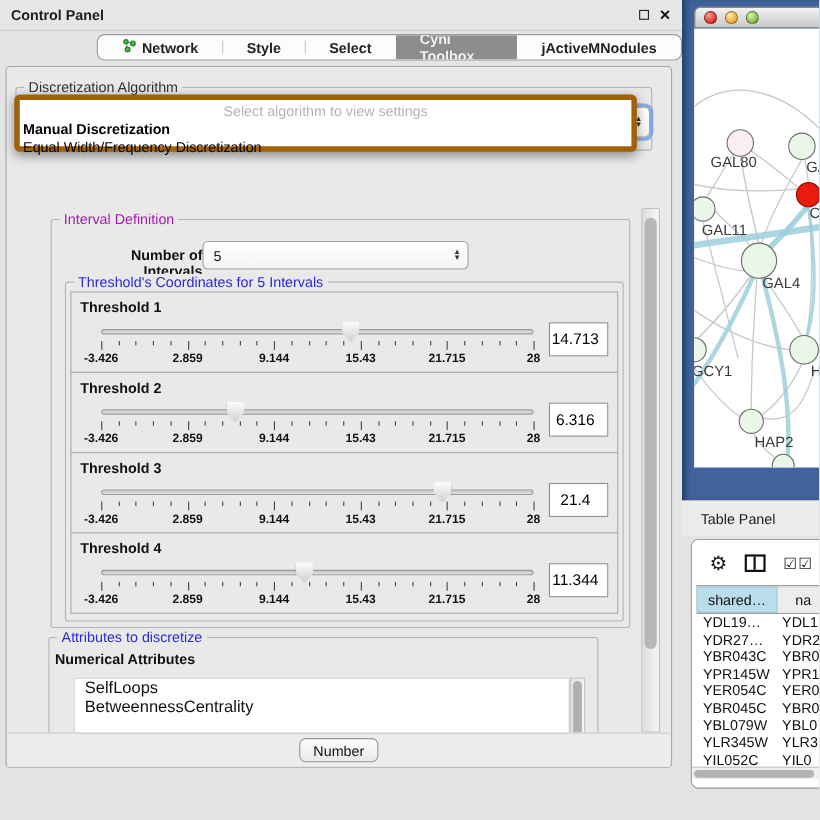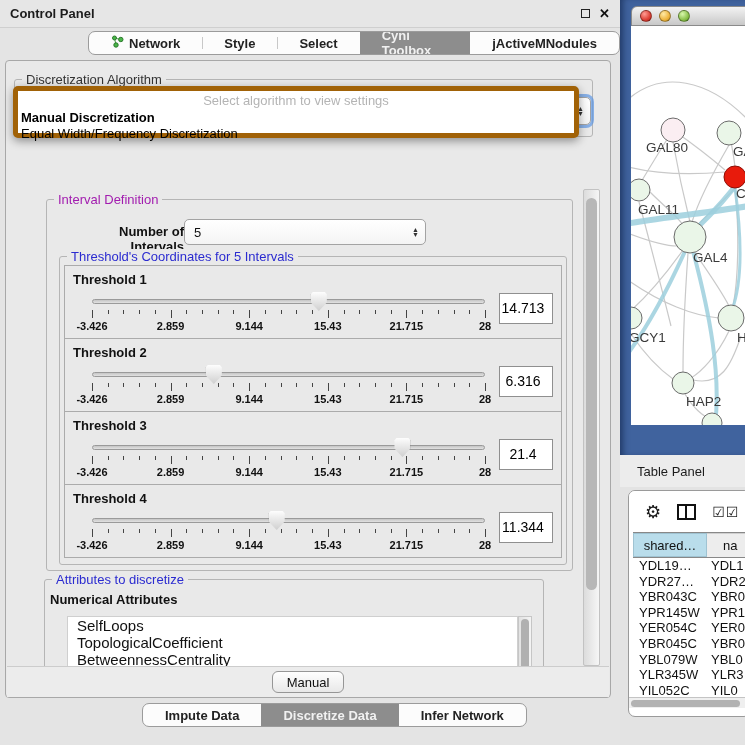--- a/index.html
+++ b/index.html
@@ -393,51 +393,39 @@
                 </div>
               </div>
           </div>
         </div>
 
         <div class="groupbox" id="attrs-group">
           <span class="group-title gt-blue">Attributes to discretize</span>
           <span id="attrs-subtitle">Numerical Attributes</span>
           <div id="attr-list">
               <div class="attr-item">SelfLoops</div>
-              <div class="attr-item">TopologicalCoefficient</div>
               <div class="attr-item">BetweennessCentrality</div>
             </div>
           <div id="attr-scroll">
               <div class="thumb"></div>
             </div>
         </div>
 
       </div>
 
       <div id="vscroll">
           <div class="thumb"></div>
         </div>
 
       <div id="apply-band">
-        <button id="apply-btn">Manual</button>
+        <button id="apply-btn">Number</button>
       </div>
 
     </div>
 
-    <div class="tabbar" id="bottom-tabs">
-        <div class="tab">
-          <span>Impute Data</span>
-        </div>
-        <div class="tab selected">
-          <span>Discretize Data</span>
-        </div>
-        <div class="tab">
-          <span>Infer Network</span>
-        </div>
-      </div>
   </div>
 
   <div id="right">
 
     <div id="desktop">
       <div id="net-titlebar">
         <span class="light red"></span>
         <span class="light yellow"></span>
         <span class="light green"></span>
       </div>

